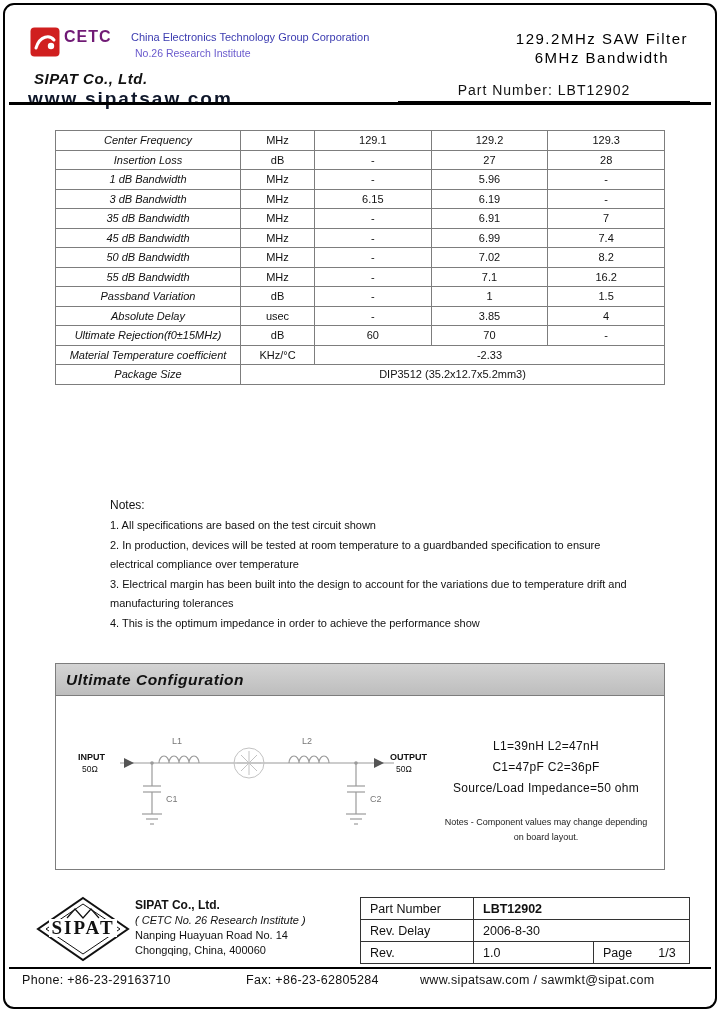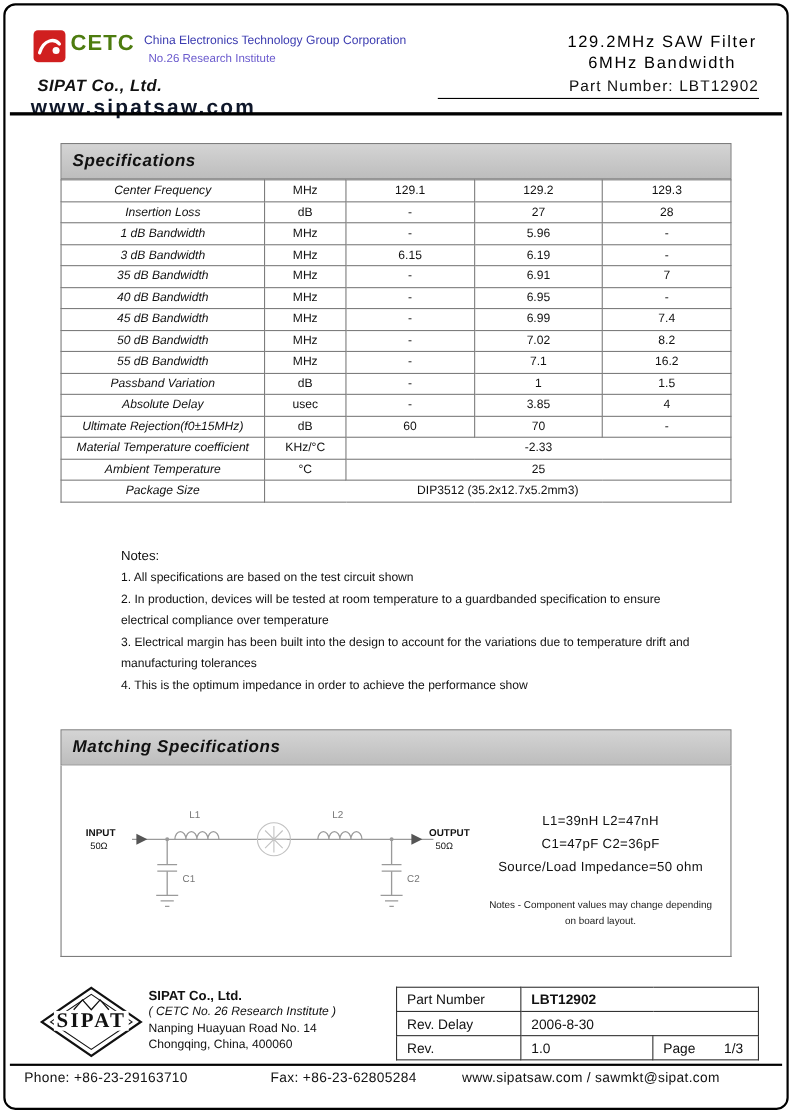--- a/index.html
+++ b/index.html
@@ -7,27 +7,27 @@
   body {
     width:720px; height:1012px;
     font-family:"Liberation Sans", sans-serif;
     color:#111; position:relative;
   }
   .page { position:absolute; left:0; top:0; width:720px; height:1012px; background:#fff; overflow:hidden; }
   .page-border { position:absolute; inset:3px; border:2.5px solid #000; border-radius:11px; pointer-events:none; }
 
   
   .cetc-emblem { position:absolute; left:30px; top:27px; width:30px; height:30px; }
-  .cetc-text { position:absolute; left:64px; top:28px; font-size:20px; font-weight:800; color:#4d7c0f; letter-spacing:1px; }
+  .cetc-text { position:absolute; left:64px; top:28px; font-size:16px; font-weight:800; color:#701a75; letter-spacing:1px; }
   .corp-line1 { position:absolute; left:131px; top:31px; font-size:11px; color:#3b3bb0; }
   .corp-line2 { position:absolute; left:135px; top:47px; font-size:10.5px; color:#6a5acd; }
   .prod-title { position:absolute; right:32px; top:29px; text-align:center; font-size:15px; letter-spacing:1.5px; line-height:19px; color:#000;margin-left:28px; }
   .sipat-co { position:absolute; left:34px; top:70px; font-size:15px; font-weight:bold; font-style:italic; letter-spacing:0.5px; }
   .website { position:absolute; left:28px; top:88px; font-size:19px; font-weight:bold; color:#0f172a; letter-spacing:2px; cursor:pointer; }
-  .part-number { position:absolute; left:398px; right:30px; top:70px; text-align:right; font-size:14px; letter-spacing:1px; padding-bottom:3px; border-bottom:1.5px solid #000; }
+  .part-number { position:absolute; left:398px; right:30px; top:82px; text-align:center; font-size:14px; letter-spacing:1px; padding-bottom:3px; border-bottom:1.5px solid #000; }
   .header-rule { position:absolute; left:9px; right:9px; top:102px; height:2.5px; background:#000; }
 
   
   .section-bar { height:33px; background:linear-gradient(180deg,#d4d4d4,#bdbdbd); border:1px solid #7d7d7d;
     display:flex; align-items:center; padding-left:10px; font-style:italic; font-size:15.5px; font-weight:600; letter-spacing:0.5px; }
 
   
   .spec-block { position:absolute; left:55px; top:130px; width:610px; }
   .spec-table { width:100%; border-collapse:collapse; table-layout:fixed; }
   .spec-table th, .spec-table td { border:1px solid #7d7d7d; font-size:11px; text-align:center; padding:2.5px 3px; height:19.5px; background:#fff; }
@@ -82,21 +82,20 @@
   <div class="prod-title">
     <div>129.2MHz SAW Filter</div>
     <div>6MHz Bandwidth</div>
   </div>
   <div class="sipat-co">SIPAT Co., Ltd.</div>
   <div class="website">www.sipatsaw.com</div>
   <div class="part-number">Part Number: LBT12902</div>
   <div class="header-rule"></div>
 
   <div class="spec-block">
-    <div class="section-bar">Specifications</div>
     <table class="spec-table">
       <colgroup>
           <col style="width:185px">
           <col style="width:74px">
           <col>
           <col>
           <col>
         </colgroup>
       <tbody>
       <tr>
@@ -128,27 +127,20 @@
             <td>-</td>
           </tr>
       <tr>
             <td class="param">35 dB Bandwidth</td>
             <td>MHz</td>
             <td>-</td>
             <td>6.91</td>
             <td>7</td>
           </tr>
       <tr>
-            <td class="param">40 dB Bandwidth</td>
-            <td>MHz</td>
-            <td>-</td>
-            <td>6.95</td>
-            <td>-</td>
-          </tr>
-      <tr>
             <td class="param">45 dB Bandwidth</td>
             <td>MHz</td>
             <td>-</td>
             <td>6.99</td>
             <td>7.4</td>
           </tr>
       <tr>
             <td class="param">50 dB Bandwidth</td>
             <td>MHz</td>
             <td>-</td>
@@ -180,44 +172,39 @@
             <td class="param">Ultimate Rejection(f0±15MHz)</td>
             <td>dB</td>
             <td>60</td>
             <td>70</td>
             <td>-</td>
           </tr>
       <tr>
             <td class="param">Material Temperature coefficient</td>
             <td>KHz/°C</td>
             <td colspan="3">-2.33</td>
-          </tr>
-      <tr>
-            <td class="param">Ambient Temperature</td>
-            <td>°C</td>
-            <td colspan="3">25</td>
           </tr>
       <tr>
             <td class="param">Package Size</td>
             <td colspan="4">DIP3512   (35.2x12.7x5.2mm3)</td>
           </tr>
       </tbody>
     </table>
   </div>
 
   <div class="notes">
     <div class="notes-title">Notes:</div>
     <p class="note">1. All specifications are based on the test circuit shown</p>
     <p class="note">2. In production, devices will be tested at room temperature to a guardbanded specification to ensure electrical compliance over temperature</p>
     <p class="note">3. Electrical margin has been built into the design to account for the variations due to temperature drift and manufacturing tolerances</p>
     <p class="note">4. This is the optimum impedance in order to achieve the performance show</p>
   </div>
 
   <div class="match-block">
-    <div class="section-bar">Matching Specifications</div>
+    <div class="section-bar">Ultimate Configuration</div>
     <div class="match-body">
       <svg class="circuit" width="370" height="140" viewBox="0 0 370 140">
 
         <line x1="56" y1="45" x2="330" y2="45" stroke="#9a9a9a" stroke-width="1.2"></line>
 
         <polygon points="60,40 70,45 60,50" fill="#555"></polygon>
 
         <path d="M95,45 a5,7 0 0 1 10,0 a5,7 0 0 1 10,0 a5,7 0 0 1 10,0 a5,7 0 0 1 10,0" stroke="#9a9a9a" stroke-width="1.2" fill="none"></path>
 
         <g stroke="#c2c2c2" stroke-width="1" fill="none">

